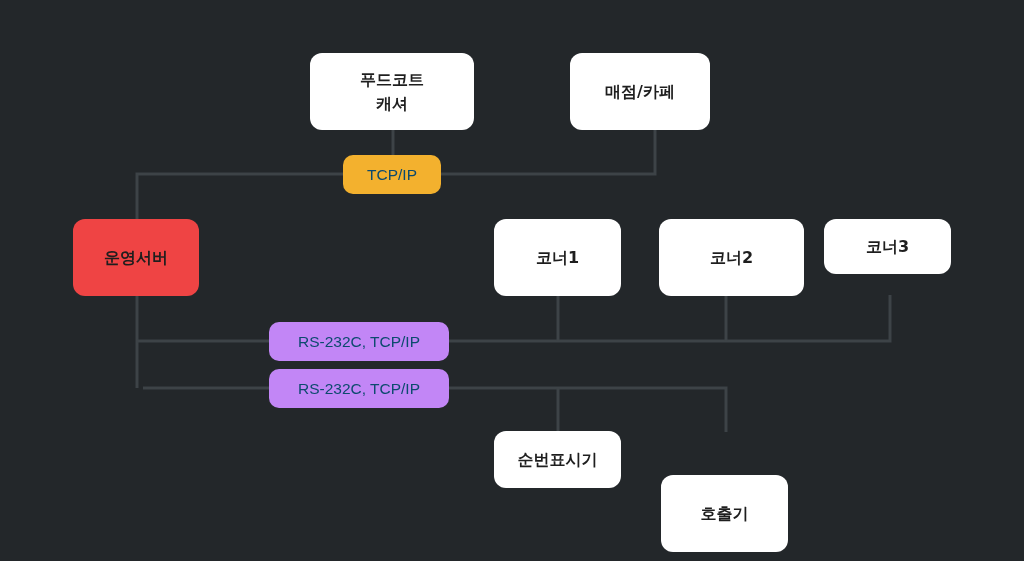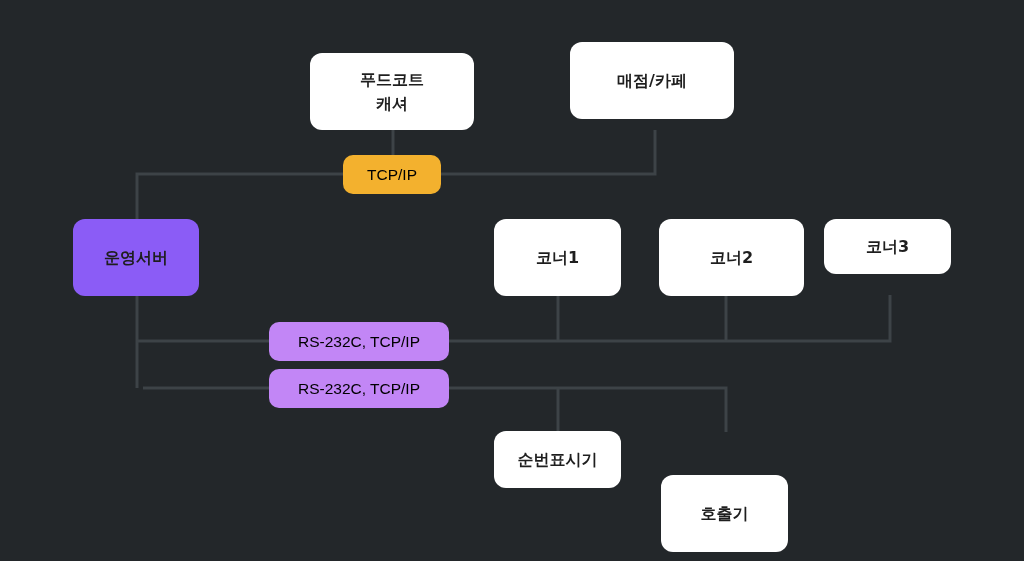--- a/index.html
+++ b/index.html
@@ -14,27 +14,27 @@
     position: absolute;
     background: #ffffff;
     color: #1e1e1e;
     border-radius: 12px;
     display: flex; align-items: center; justify-content: center;
     text-align: center;
     font-size: 16px; font-weight: bold;
     line-height: 24px;
     white-space: pre-line;
   }
-  .node.server { background: #8b5cf6; }
+  .node.server { background: #ef4444; }
   .badge {
     position: absolute;
     border-radius: 10px;
     display: flex; align-items: center; justify-content: center;
     font-size: 15.5px;
-    color: #000000;
+    color: #0c4a6e;
     font-family: "Liberation Sans", sans-serif;
   }
   .badge.tcp { background: #f3b12e; }
   .badge.rs { background: #c286f6; }
 </style>
 </head>
 <body>
 
 <svg class="lines" xmlns="http://www.w3.org/2000/svg">
   <g fill="none" stroke="#3d4347" stroke-width="3">
@@ -48,21 +48,21 @@
     <line x1="558" y1="295" x2="558" y2="341"></line>
     <line x1="726" y1="295" x2="726" y2="341"></line>
 
     <polyline points="143,388 726,388 726,432"></polyline>
     <line x1="558" y1="388" x2="558" y2="432"></line>
   </g>
 </svg>
 
 <div class="node" style="left:310px;top:53px;width:164px;height:77px;">푸드코트
 캐셔</div>
-<div class="node" style="left:570px;top:42px;width:164px;height:77px;text-align:right;">매점/카페</div>
+<div class="node" style="left:570px;top:53px;width:140px;height:77px;text-align:right;">매점/카페</div>
 
 <div class="badge tcp" style="left:343px;top:155px;width:98px;height:39px;">TCP/IP</div>
 
 <div class="node server" style="left:73px;top:219px;width:126px;height:77px;">운영서버</div>
 
 <div class="node" style="left:494px;top:219px;width:127px;height:77px;text-align:right;">코너1</div>
 <div class="node" style="left:659px;top:219px;width:145px;height:77px;">코너2</div>
 <div class="node" style="left:824px;top:219px;width:127px;height:55px;">코너3</div>
 
 <div class="badge rs" style="left:269px;top:322px;width:180px;height:39px;">RS-232C, TCP/IP</div>

